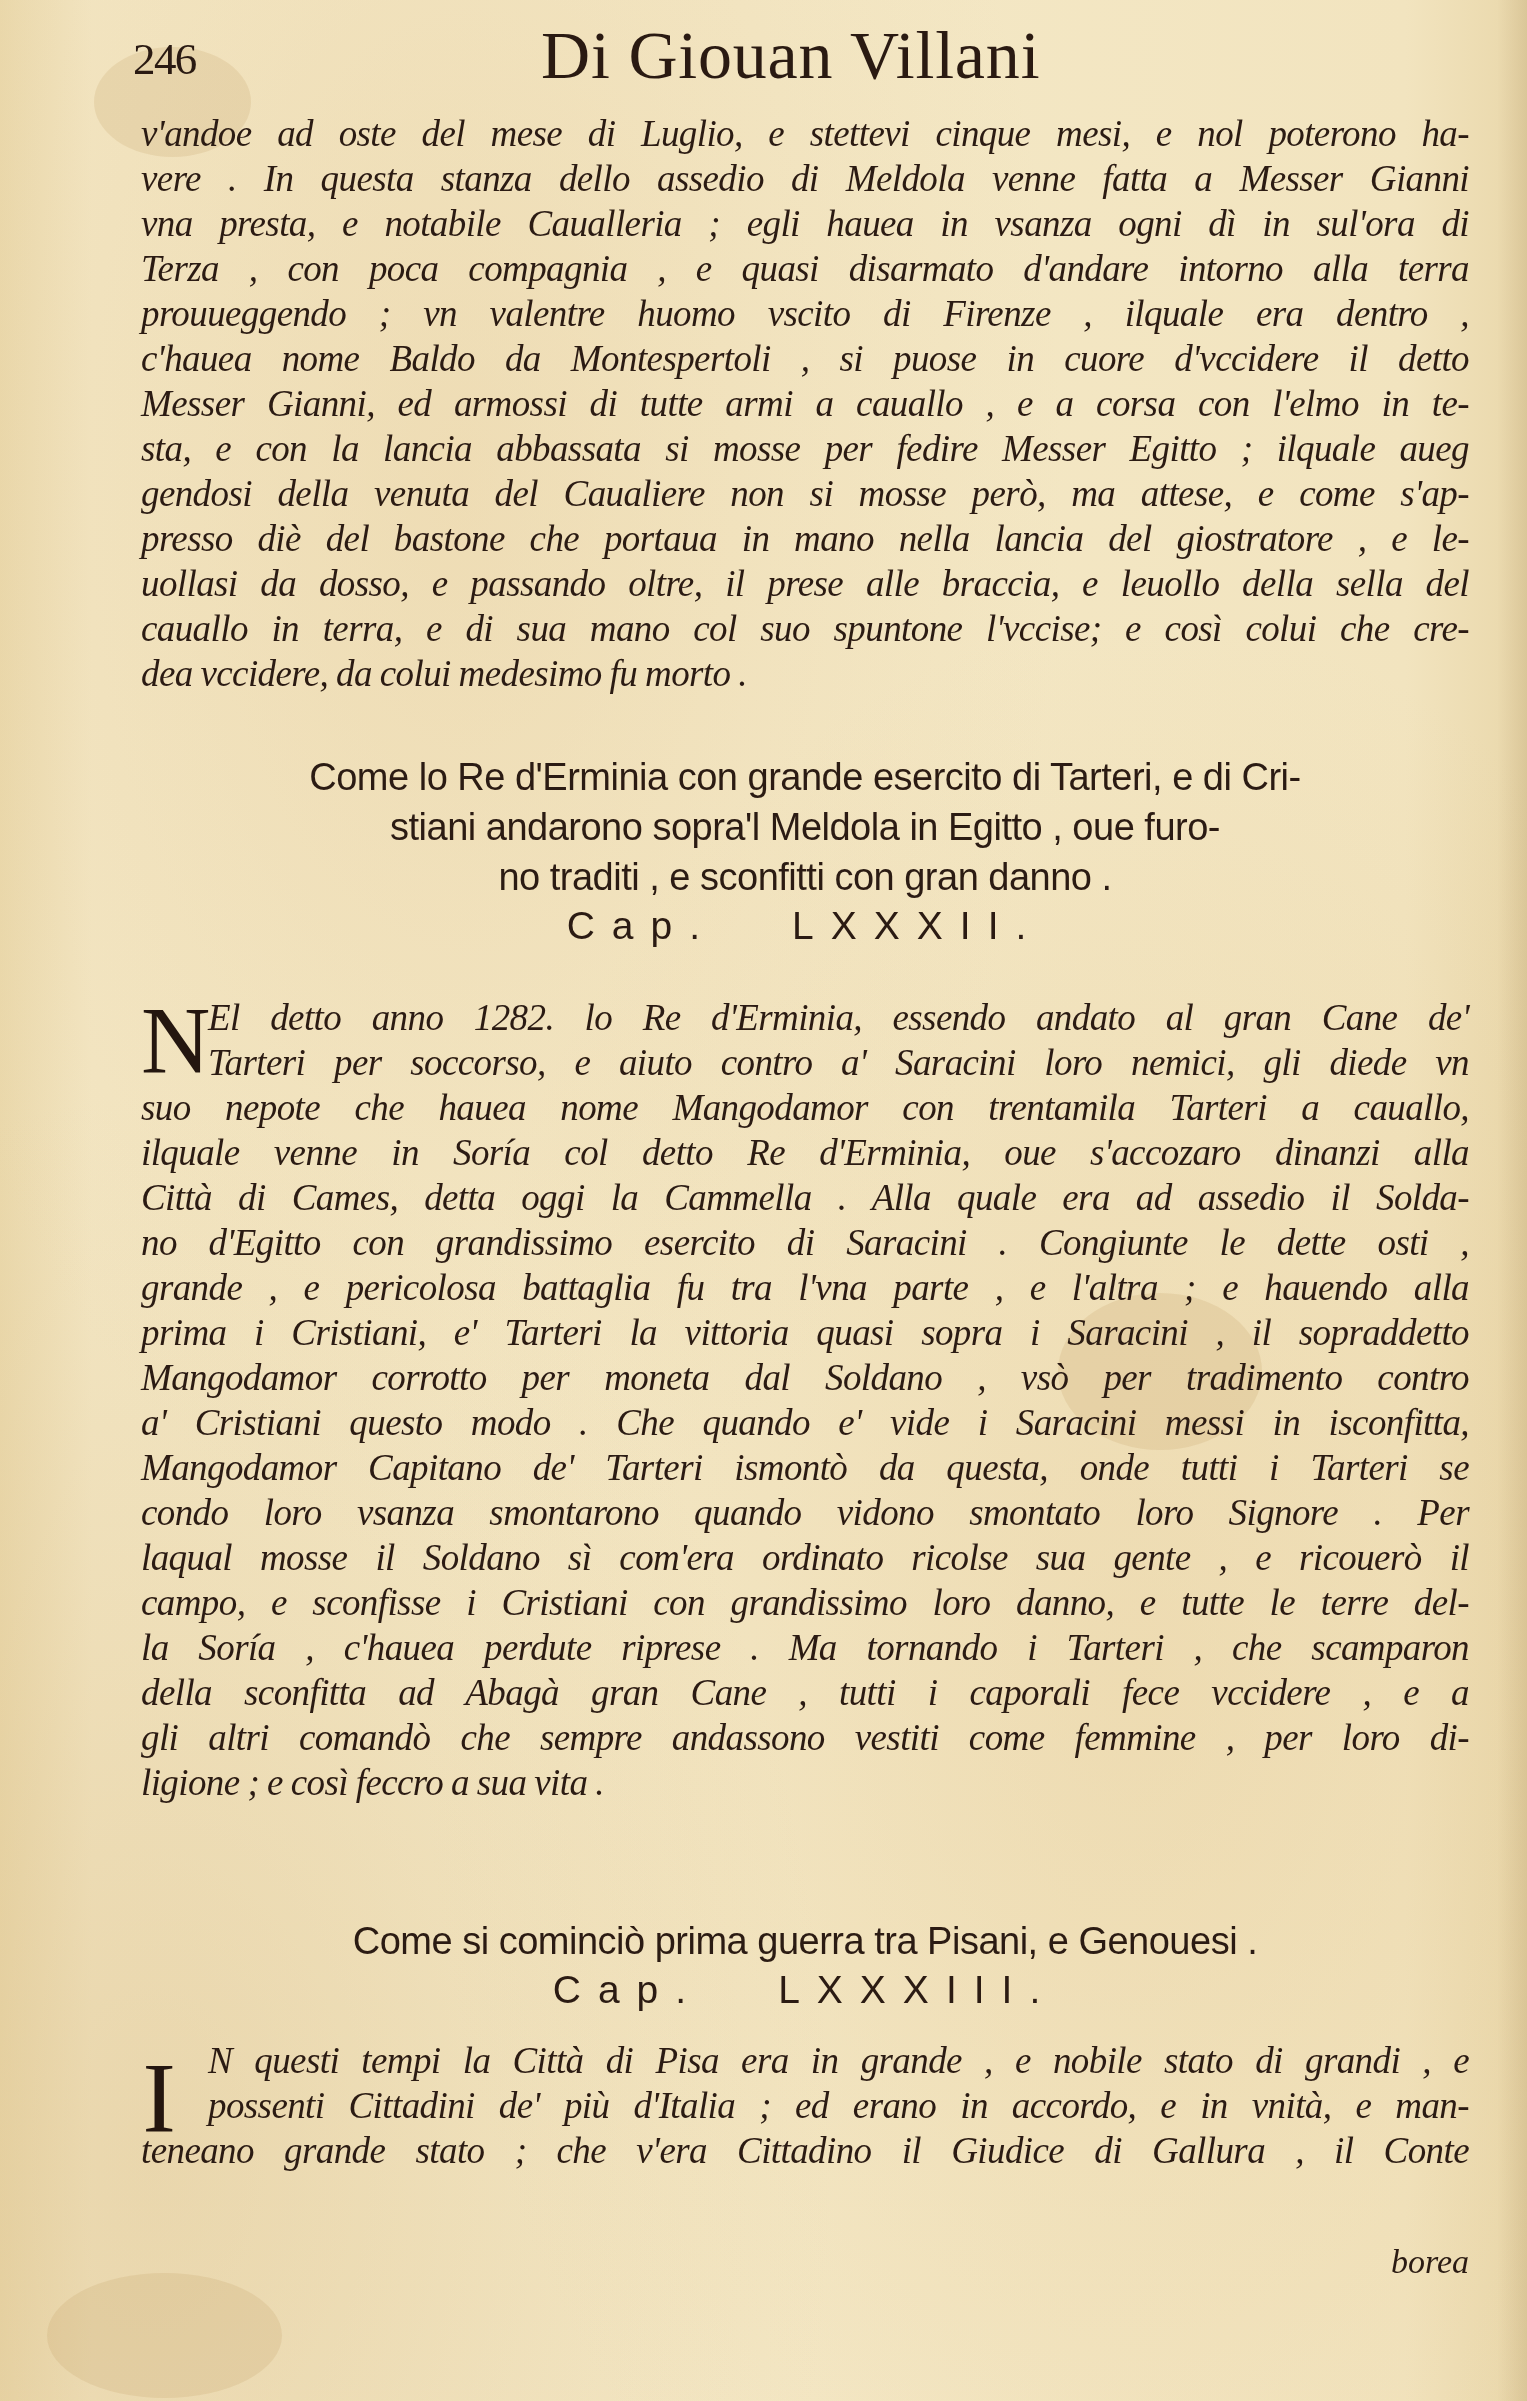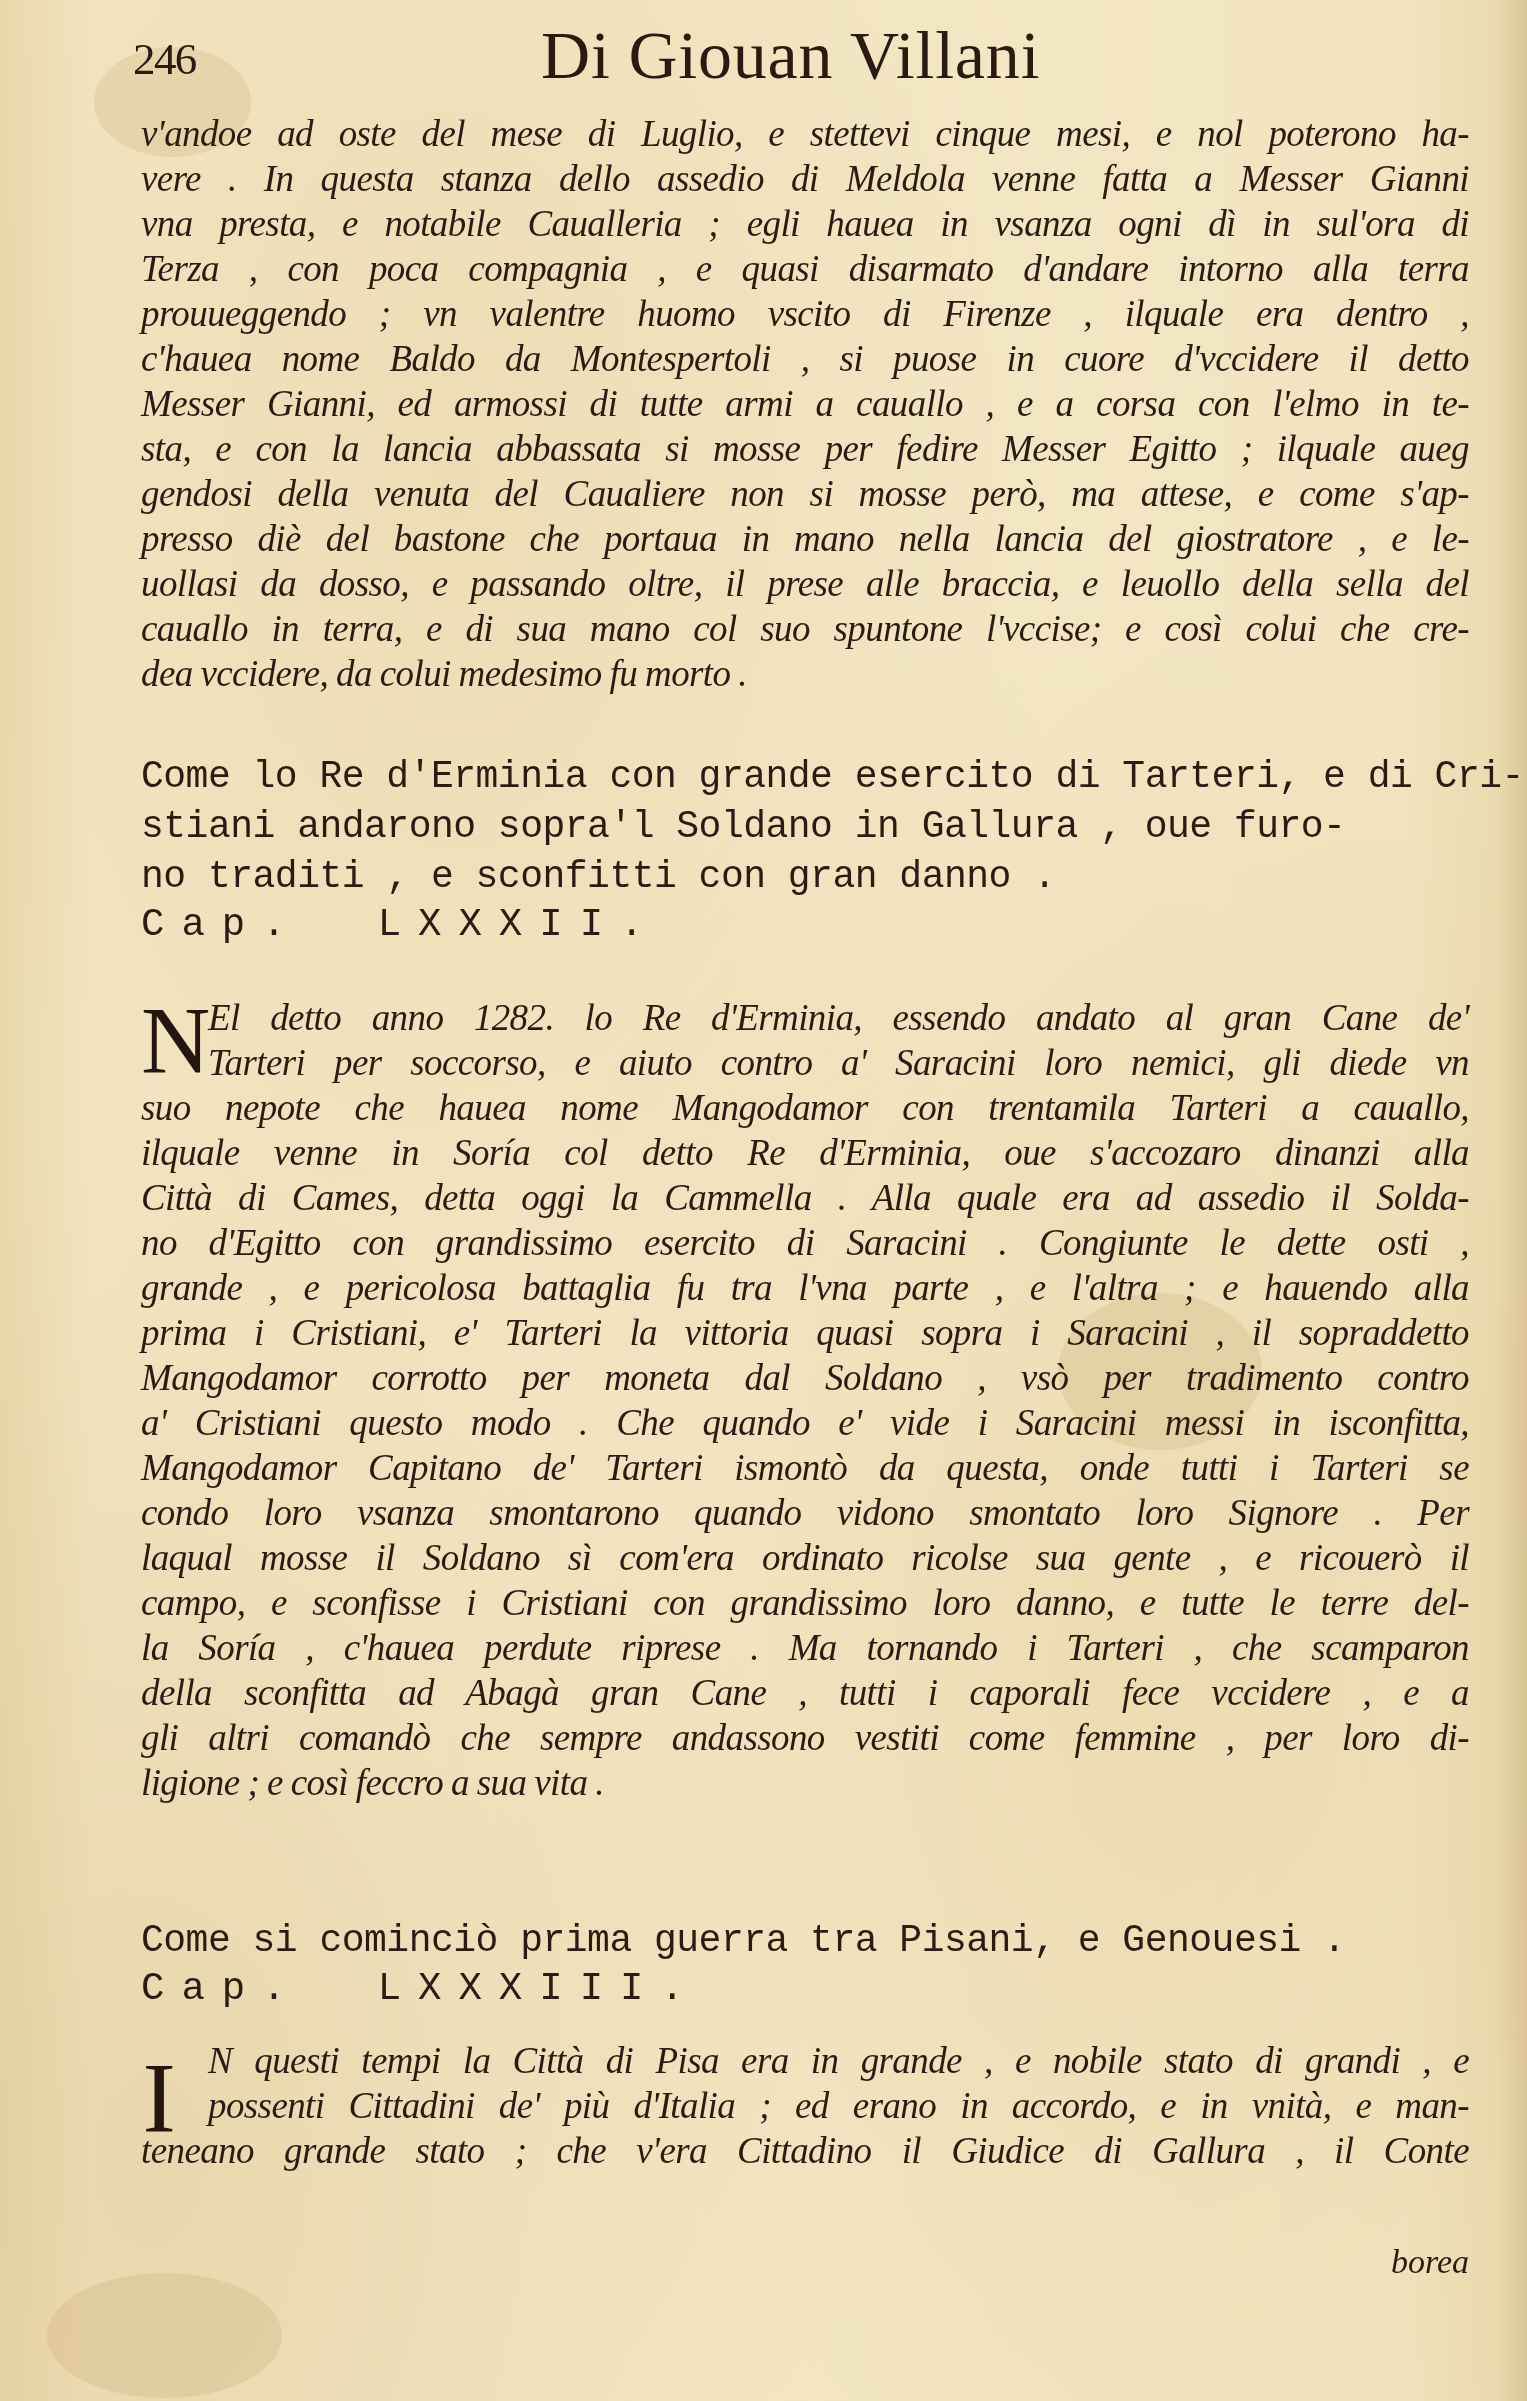--- a/index.html
+++ b/index.html
@@ -75,22 +75,22 @@
       letter-spacing: -0.6px;
       word-spacing: -0.8px;
       color: #2b1b13;
     }
     .line.last { text-align-last: left; }
     .block1 { top: 111px; }
     .heading {
       position: absolute;
       left: 141px;
       width: 1328px;
-      text-align: left;
-      font-family: Liberation Mono, monospace;
+      text-align: center;
+      font-family: Liberation Sans, sans-serif;
       color: #2b1b13;
     }
     .heading .hline {
       font-size: 38px;
       line-height: 50px;
       height: 50px;
       white-space: nowrap;
       letter-spacing: -0.5px;
     }
     .heading .cap {
@@ -169,21 +169,21 @@
     <div class="line">sta, e con la lancia abbassata si mosse per fedire Messer Egitto ; ilquale aueg</div>
     <div class="line">gendosi della venuta del Caualiere non si mosse però, ma attese, e come s'ap-</div>
     <div class="line">presso diè del bastone che portaua in mano nella lancia del giostratore , e le-</div>
     <div class="line">uollasi da dosso, e passando oltre, il prese alle braccia, e leuollo della sella del</div>
     <div class="line">cauallo in terra, e di sua mano col suo spuntone l'vccise; e così colui che cre-</div>
     <div class="line last">dea vccidere, da colui medesimo fu morto .</div>
   </div>
 
   <div class="heading heading1">
     <div class="hline">Come lo Re d'Erminia con grande esercito di Tarteri, e di Cri-</div>
-    <div class="hline">stiani andarono sopra'l Soldano in Gallura , oue furo-</div>
+    <div class="hline">stiani andarono sopra'l Meldola in Egitto , oue furo-</div>
     <div class="hline">no traditi , e sconfitti con gran danno .</div>
     <div class="cap">
       <span class="cap-word">Cap.</span><span>LXXXII.</span>
     </div>
   </div>
 
   <div class="chapter chapter1">
     <div class="dropcap-row">
       <span class="dropcap">N</span>
       <div class="line indented">El detto anno 1282. lo Re d'Erminia, essendo andato al gran Cane de'</div>

